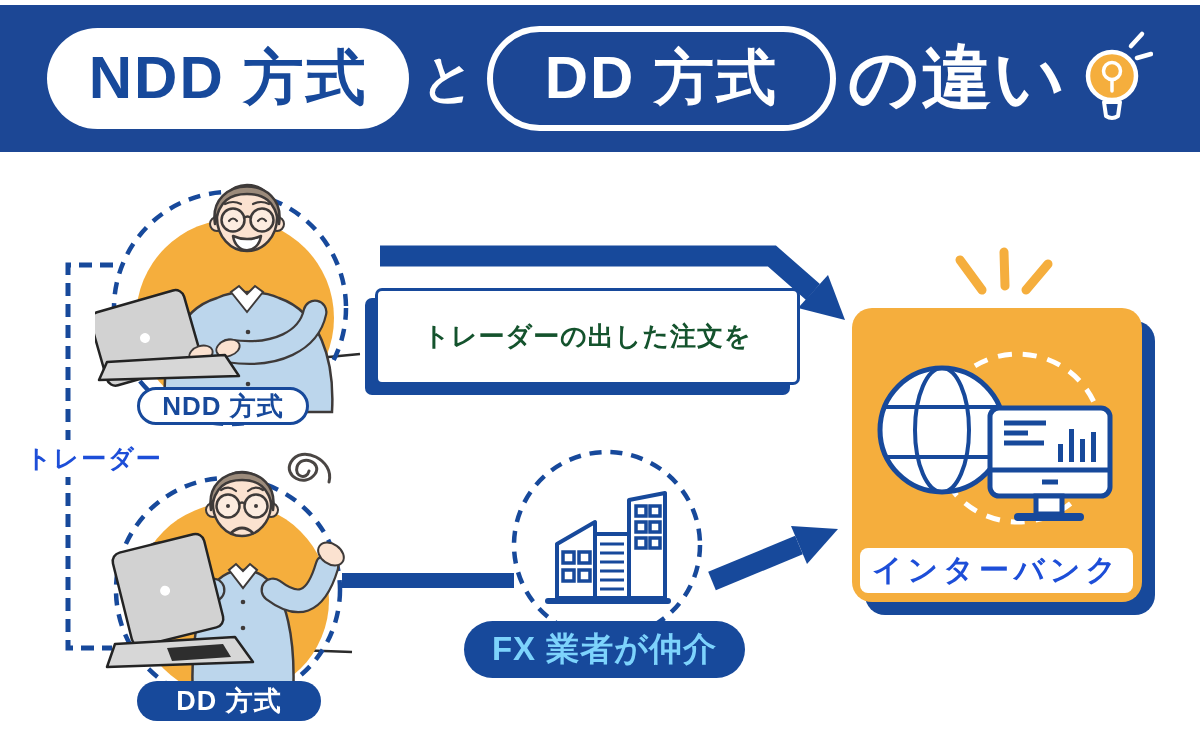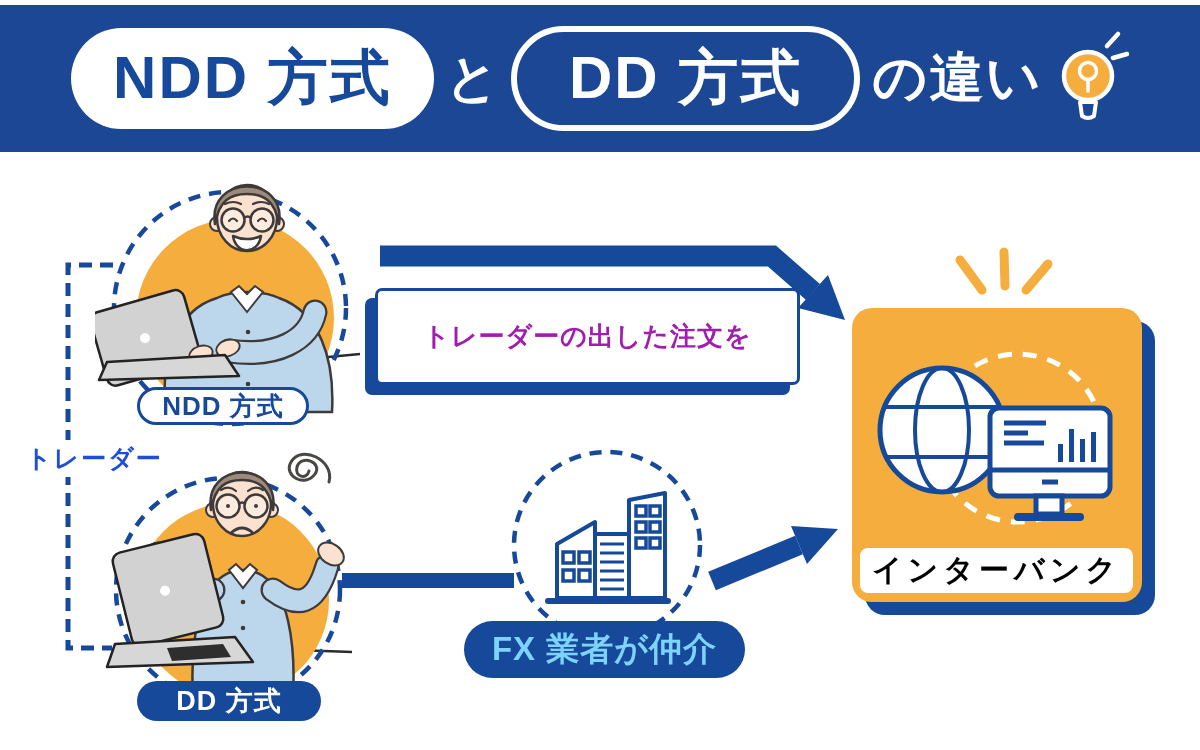--- a/index.html
+++ b/index.html
@@ -15,21 +15,21 @@
   .pill-white{
     background:#ffffff;color:#17499B;border-radius:60px;
     padding:10px 42px;font-size:60px;font-weight:bold;letter-spacing:2px;white-space:nowrap;
   }
   .pill-outline{
     border:6px solid #ffffff;color:#ffffff;border-radius:60px;
     padding:6px 52px;font-size:60px;font-weight:bold;letter-spacing:2px;white-space:nowrap;
   }
   .banner-txt{color:#ffffff;font-weight:bold;white-space:nowrap;}
   .t-to{font-size:52px;}
-  .t-suffix{font-size:54px;letter-spacing:2px;font-family:Liberation Mono, monospace;}
+  .t-suffix{font-size:70px;letter-spacing:2px;font-family:Liberation Mono, monospace;}
   
   .abs{position:absolute;}
   svg{display:block;}
   
   .trader-label{
     left:21px;top:440px;z-index:6;background:#ffffff;padding:2px 5px;
     color:#1d4ed8;font-size:25px;font-weight:bold;letter-spacing:2px;
   }
   .badge{
     z-index:6;display:flex;align-items:center;justify-content:center;
@@ -46,31 +46,31 @@
   .badge-fx{
     left:464px;top:621px;width:281px;height:57px;border-radius:29px;
     background:#17499B;color:#7dd3fc;font-size:33px;letter-spacing:1px;
   }
   
   .note-box{
     left:375px;top:288px;width:425px;height:97px;z-index:5;box-sizing:border-box;
     background:#ffffff;border:3.5px solid #17499B;border-radius:7px;
     box-shadow:-10px 10px 0 #17499B;
     display:flex;flex-direction:column;align-items:center;justify-content:center;
-    color:#a21caf;font-weight:bold;font-size:26px;line-height:37px;letter-spacing:1px;white-space:nowrap;
+    color:#14532d;font-weight:bold;font-size:26px;line-height:37px;letter-spacing:1px;white-space:nowrap;
   }
   
   .interbank-card{
     left:852px;top:308px;width:290px;height:294px;z-index:4;
     background:#F5AE3D;border-radius:20px;box-shadow:13px 13px 0 #17499B;
   }
   .interbank-label{
     position:absolute;left:8px;right:9px;bottom:9px;height:45px;
     background:#ffffff;border-radius:8px;display:flex;align-items:center;justify-content:center;
-    color:#000000;font-size:30px;font-weight:bold;letter-spacing:5px;white-space:nowrap;
+    color:#1d4ed8;font-size:30px;font-weight:bold;letter-spacing:5px;white-space:nowrap;
   }
   .z1{z-index:1;} .z2{z-index:2;} .z3{z-index:3;}
 </style>
 </head>
 <body>
 
 <div class="banner">
   <div class="pill-white">
     <span>NDD 方式</span>
   </div>

